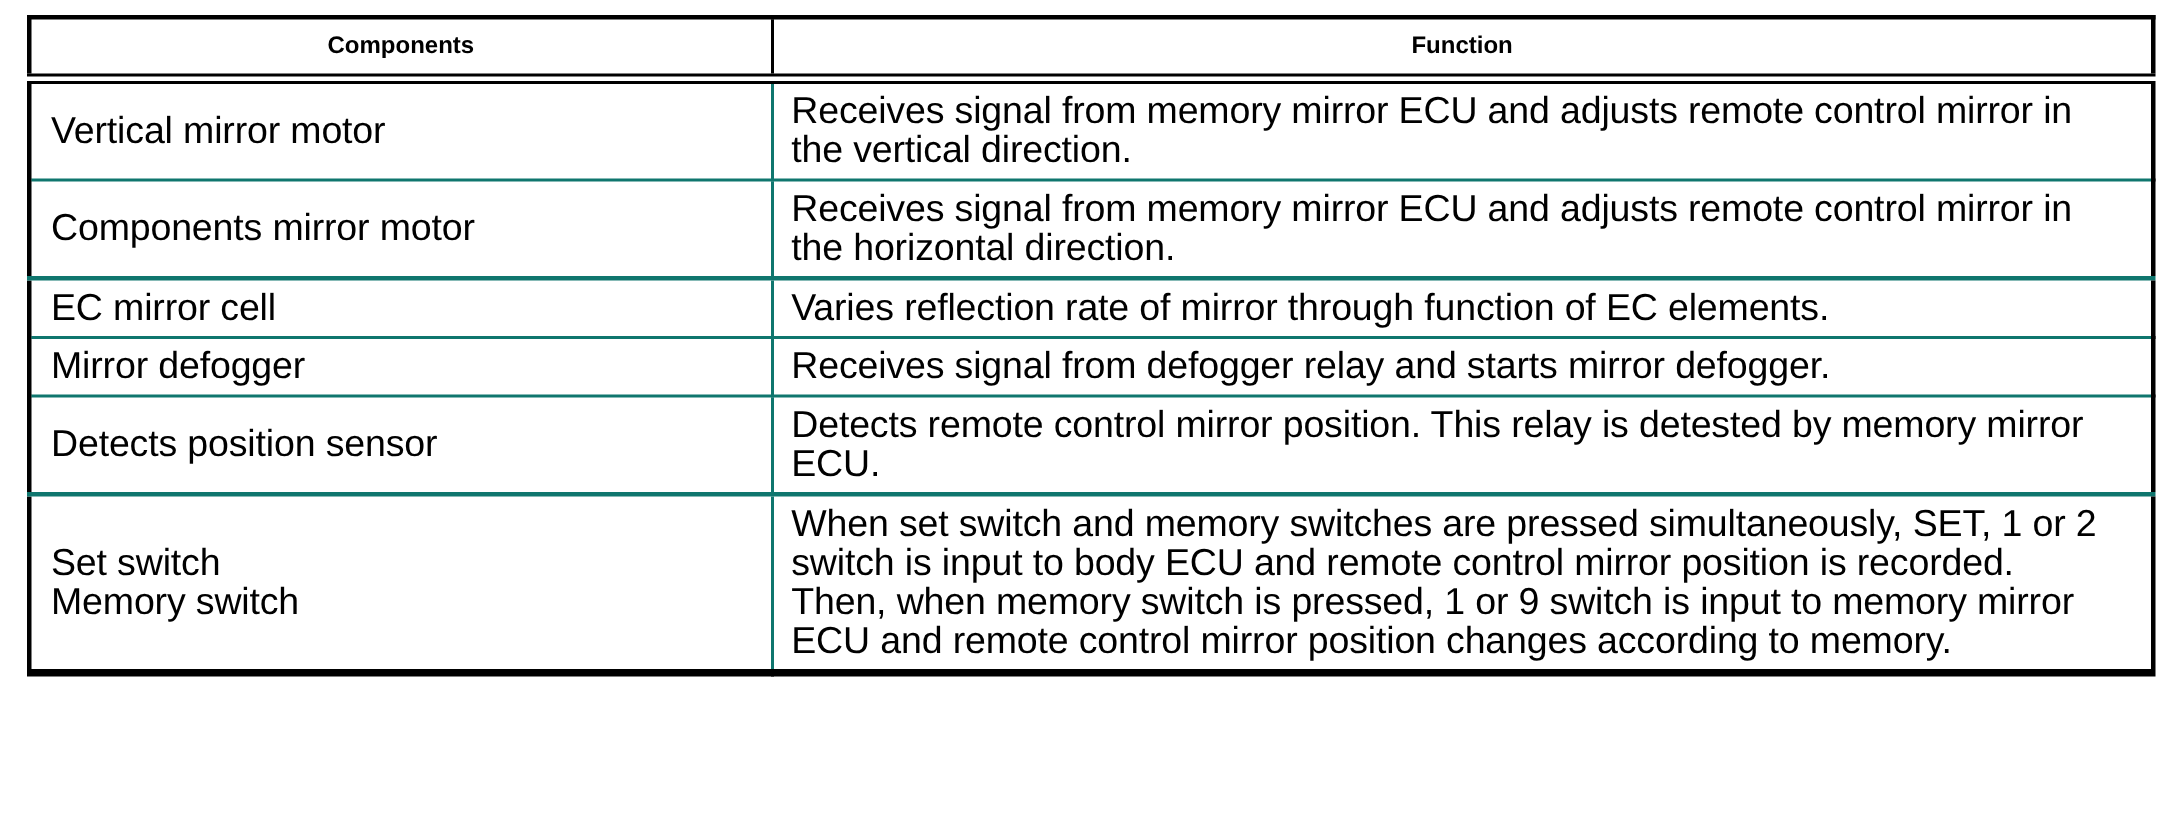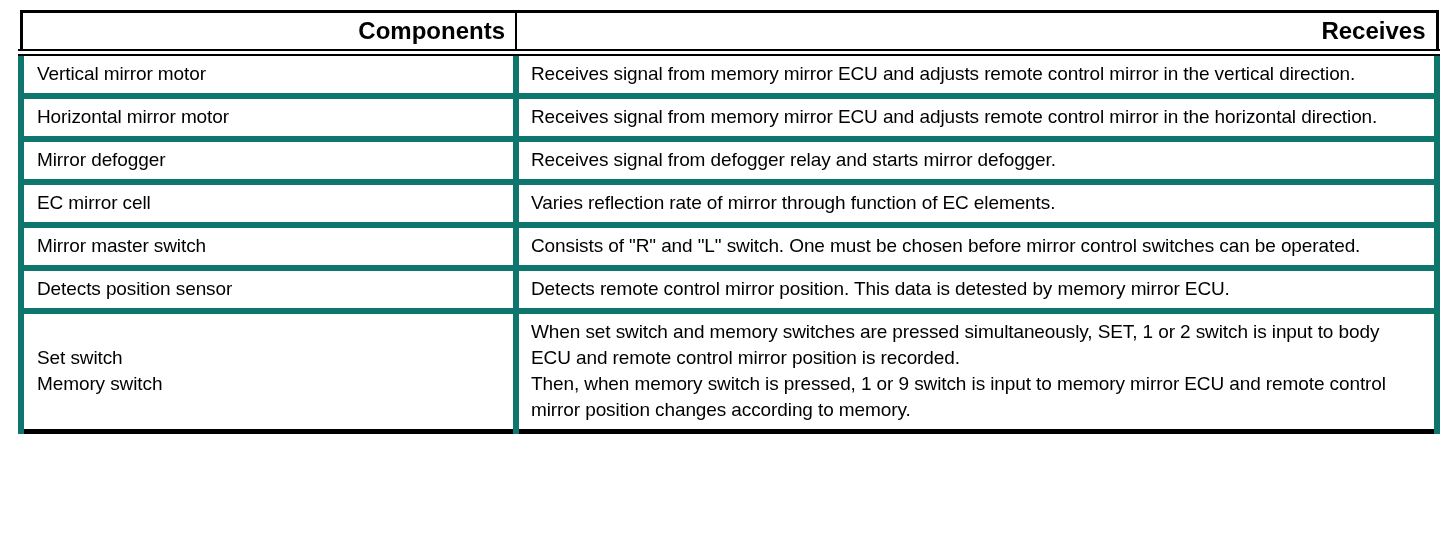--- a/index.html
+++ b/index.html
@@ -23,29 +23,29 @@
     width: 1416px;
     background: #ffffff;
     border: 3px solid #000000;
     border-bottom-width: 5px;
   }
   col.col-comp { width: 495px; }
   col.col-func { width: 921px; }
   .spec-table th {
     border: 2px solid #000000;
     border-bottom: 7px double #000000;
-    font-size: 24px;
+    font-size: 16px;
     font-weight: bold;
-    text-align: right;
+    text-align: center;
     padding: 6px 10px;
     line-height: 24px;
   }
   .spec-table td {
-    border: 6px solid #0f766e;
-    font-size: 19px;
+    border: 2px solid #0f766e;
+    font-size: 25px;
     line-height: 26px;
     padding: 5px 12px 6px 12px;
     vertical-align: middle;
     white-space: pre-line;
     letter-spacing: -0.1px;
   }
   
   tbody tr:nth-child(2) td,
   tbody tr:nth-child(5) td,
   tbody tr:nth-child(7) td {
@@ -59,53 +59,49 @@
 
 <div class="page">
   <table class="spec-table">
     <colgroup>
       <col class="col-comp">
       <col class="col-func">
     </colgroup>
     <thead>
       <tr>
         <th>Components</th>
-        <th>Receives</th>
+        <th>Function</th>
       </tr>
     </thead>
     <tbody id="table-body">
   <tr>
     <td class="cell-comp">Vertical mirror motor</td>
     <td class="cell-func">Receives signal from memory mirror ECU and adjusts remote control mirror in the vertical direction.</td>
   </tr>
 
   <tr>
-    <td class="cell-comp">Horizontal mirror motor</td>
+    <td class="cell-comp">Components mirror motor</td>
     <td class="cell-func">Receives signal from memory mirror ECU and adjusts remote control mirror in the horizontal direction.</td>
+  </tr>
+
+  <tr>
+    <td class="cell-comp">EC mirror cell</td>
+    <td class="cell-func">Varies reflection rate of mirror through function of EC elements.</td>
   </tr>
 
   <tr>
     <td class="cell-comp">Mirror defogger</td>
     <td class="cell-func">Receives signal from defogger relay and starts mirror defogger.</td>
   </tr>
 
-  <tr>
-    <td class="cell-comp">EC mirror cell</td>
-    <td class="cell-func">Varies reflection rate of mirror through function of EC elements.</td>
-  </tr>
 
 
   <tr>
-    <td class="cell-comp">Mirror master switch</td>
-    <td class="cell-func">Consists of "R" and "L" switch. One must be chosen before mirror control switches can be operated.</td>
-  </tr>
-
-  <tr>
     <td class="cell-comp">Detects position sensor</td>
-    <td class="cell-func">Detects remote control mirror position. This data is detested by memory mirror ECU.</td>
+    <td class="cell-func">Detects remote control mirror position. This relay is detested by memory mirror ECU.</td>
   </tr>
 
   <tr>
     <td class="cell-comp">Set switch
 Memory switch</td>
     <td class="cell-func">When set switch and memory switches are pressed simultaneously, SET, 1 or 2 switch is input to body ECU and remote control mirror position is recorded.
 Then, when memory switch is pressed, 1 or 9 switch is input to memory mirror ECU and remote control mirror position changes according to memory.</td>
   </tr>
 </tbody>
   </table>

